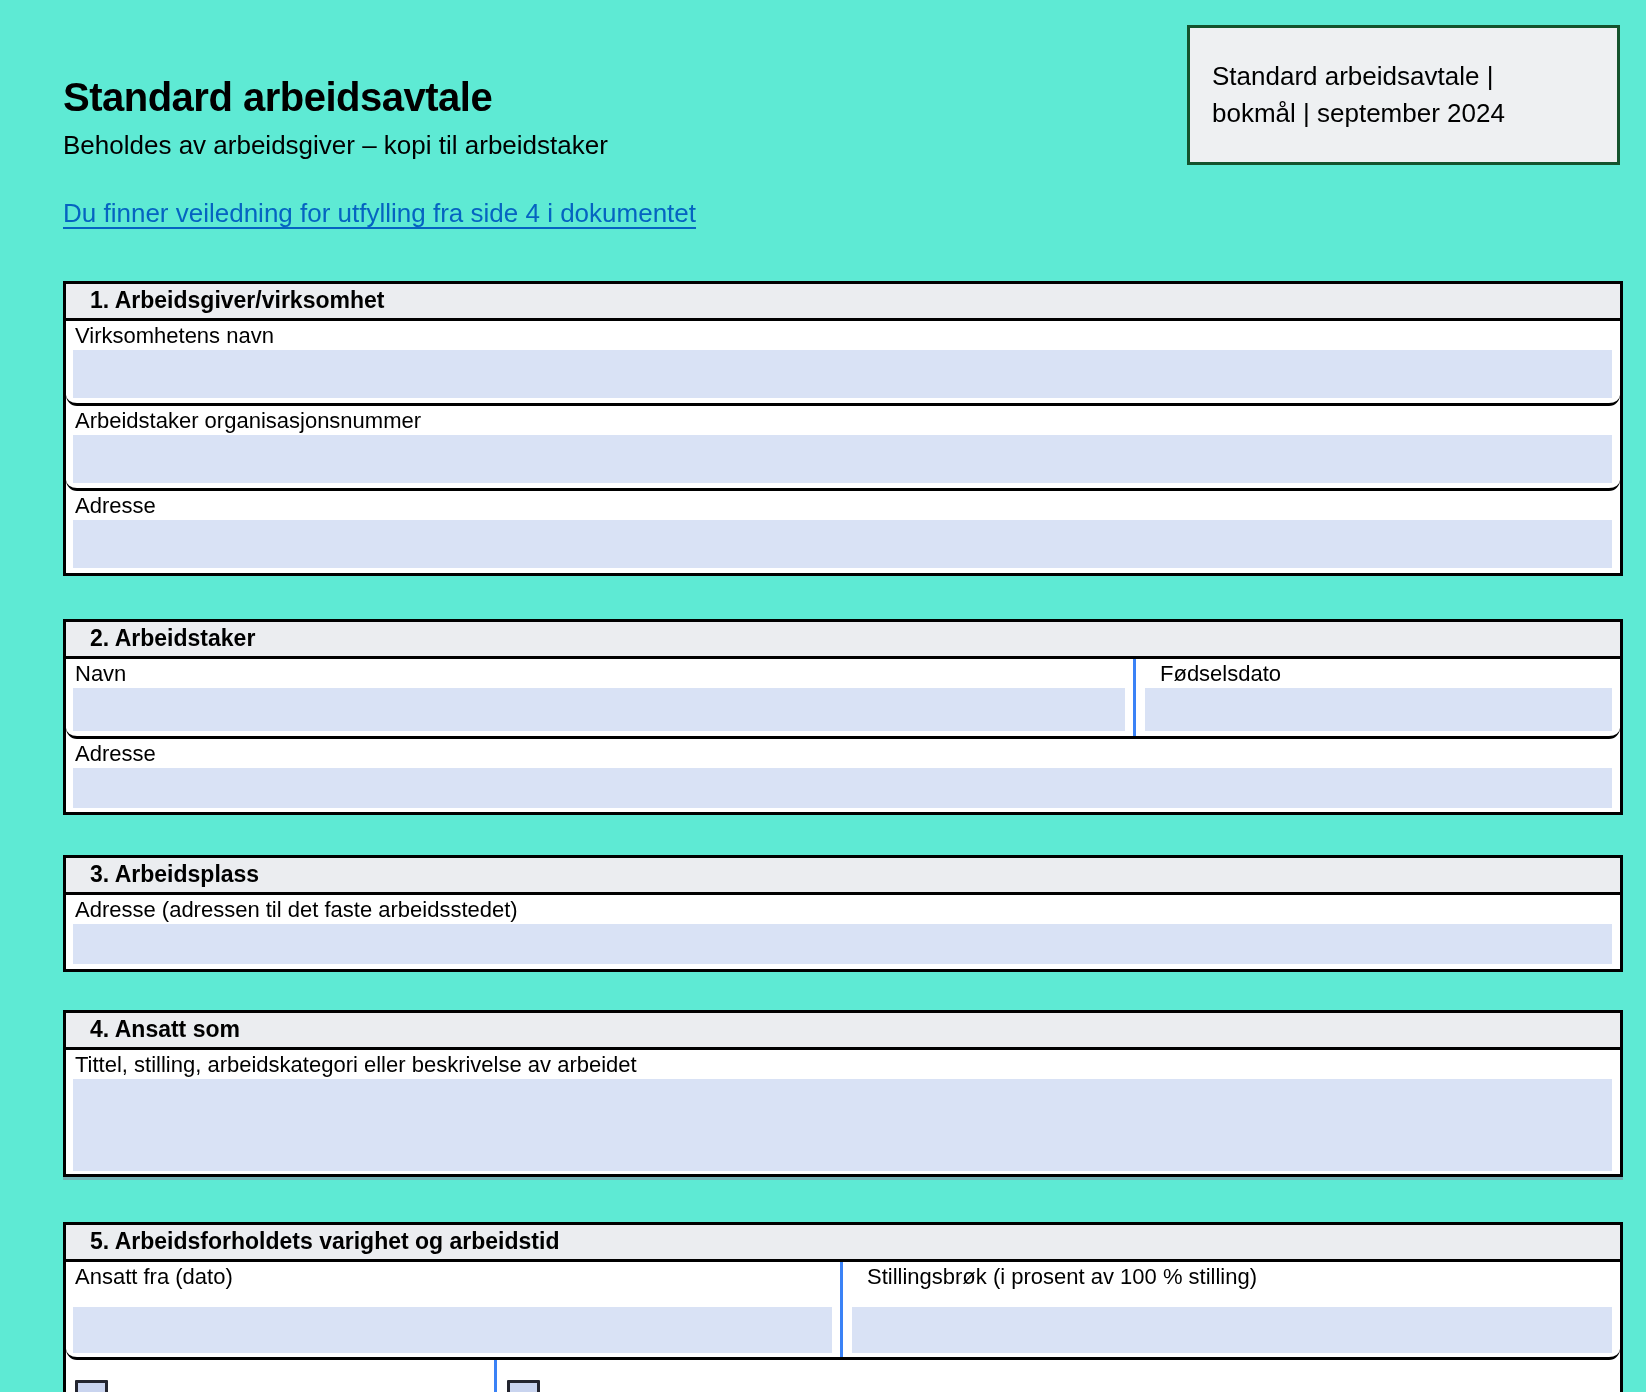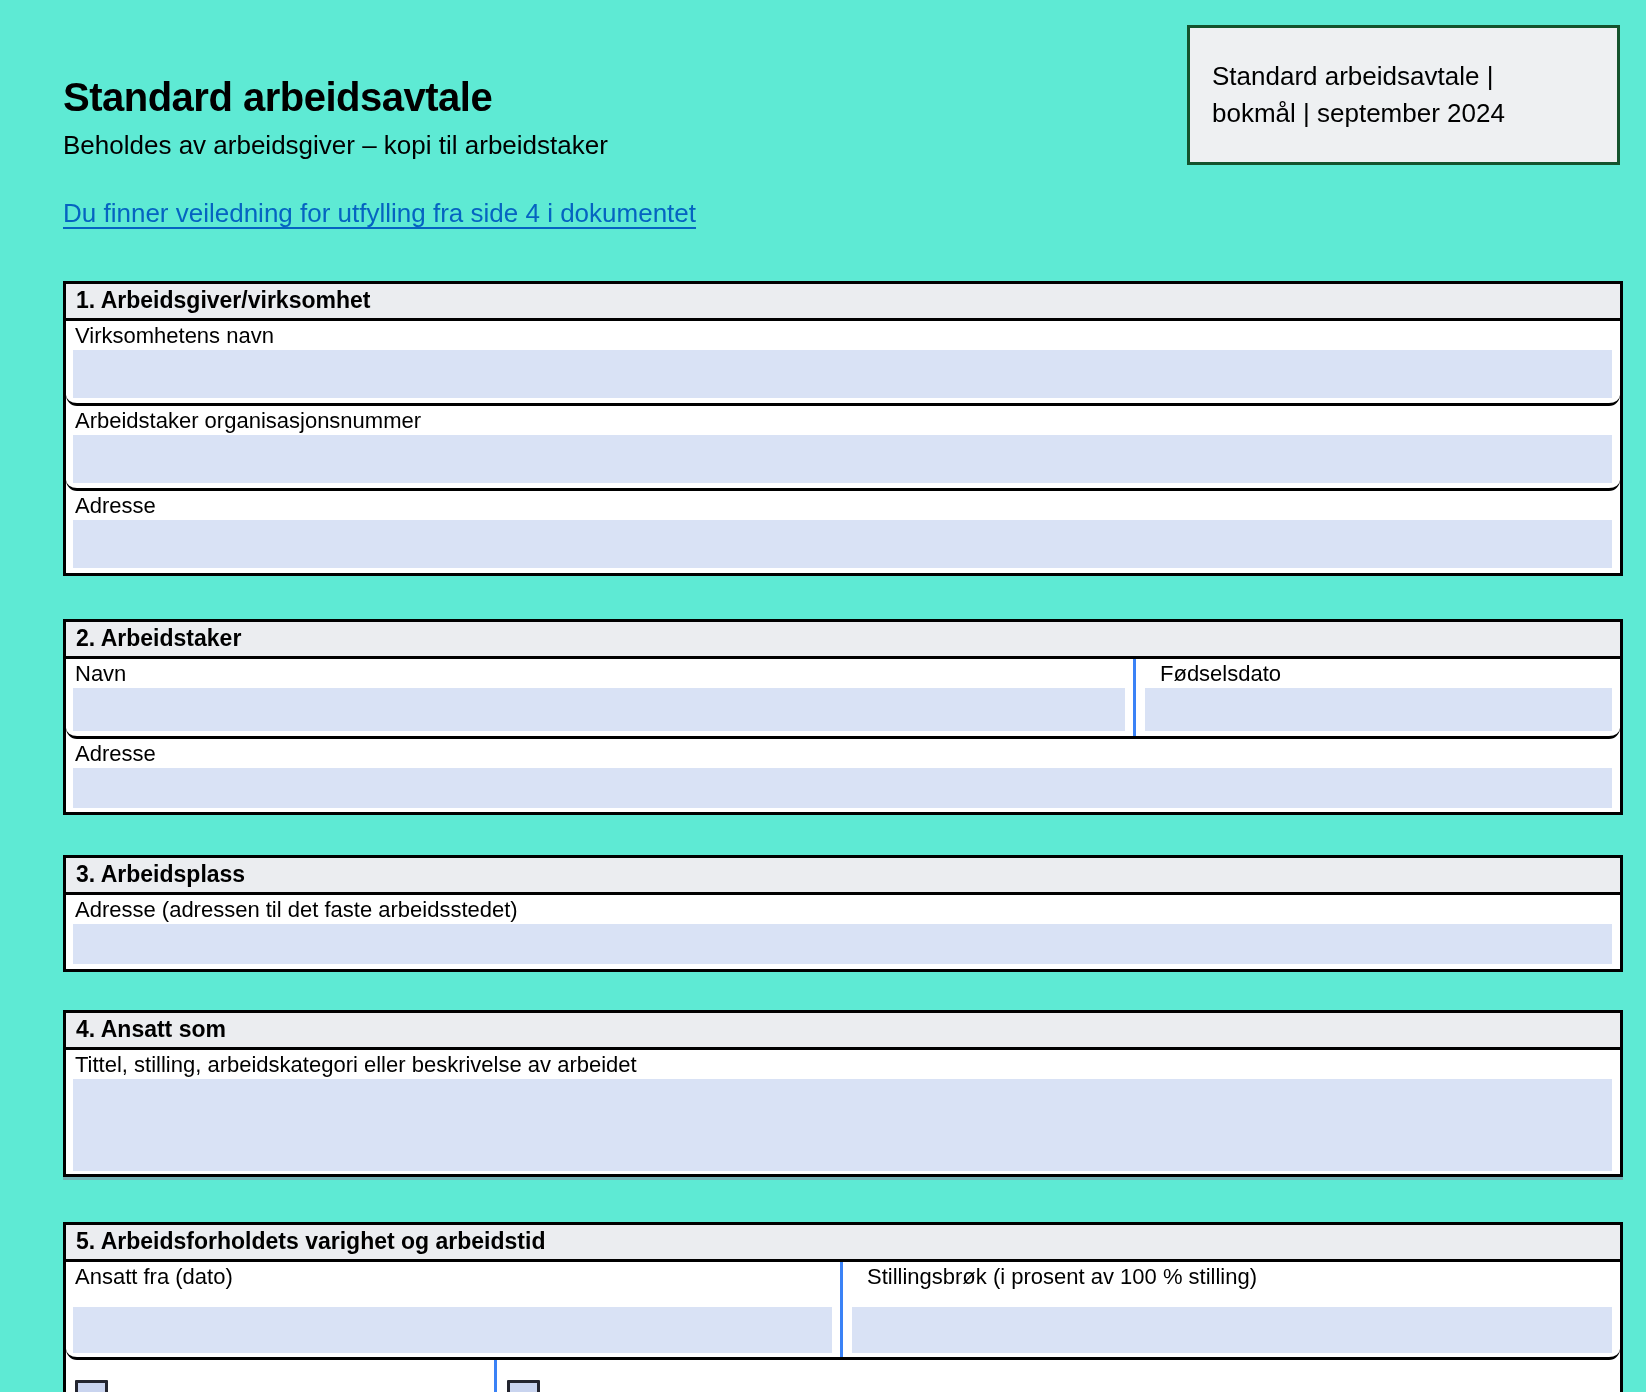--- a/index.html
+++ b/index.html
@@ -30,21 +30,21 @@
   .info-box div{font-size:26px;line-height:37px;white-space:nowrap;}
 
   
   .form-section{
     position:absolute;left:63px;width:1560px;box-sizing:border-box;
     border:3px solid #000;background:#fff;
   }
   .sec-header{
     box-sizing:border-box;height:37px;border-bottom:3px solid #000;
     background:var(--header-fill,#ebedf0);
-    font-size:23px;font-weight:700;line-height:33px;padding-left:10px;white-space:nowrap;
+    font-size:23px;font-weight:700;line-height:33px;padding-left:24px;white-space:nowrap;
   }
   .row{border-bottom:3px solid #000;border-radius:11px;}
   .row:last-child{border-bottom:none;}
   .lbl{height:29px;line-height:29px;font-size:22px;padding-left:9px;white-space:nowrap;}
   .field{
     background:var(--field-fill,#d9e2f5);height:45px;margin:0 8px 5px 7px;
   }
   .split{display:flex;}
   .cell{box-sizing:border-box;}
   .cell.left{border-right:3px solid #3b82f6;}

